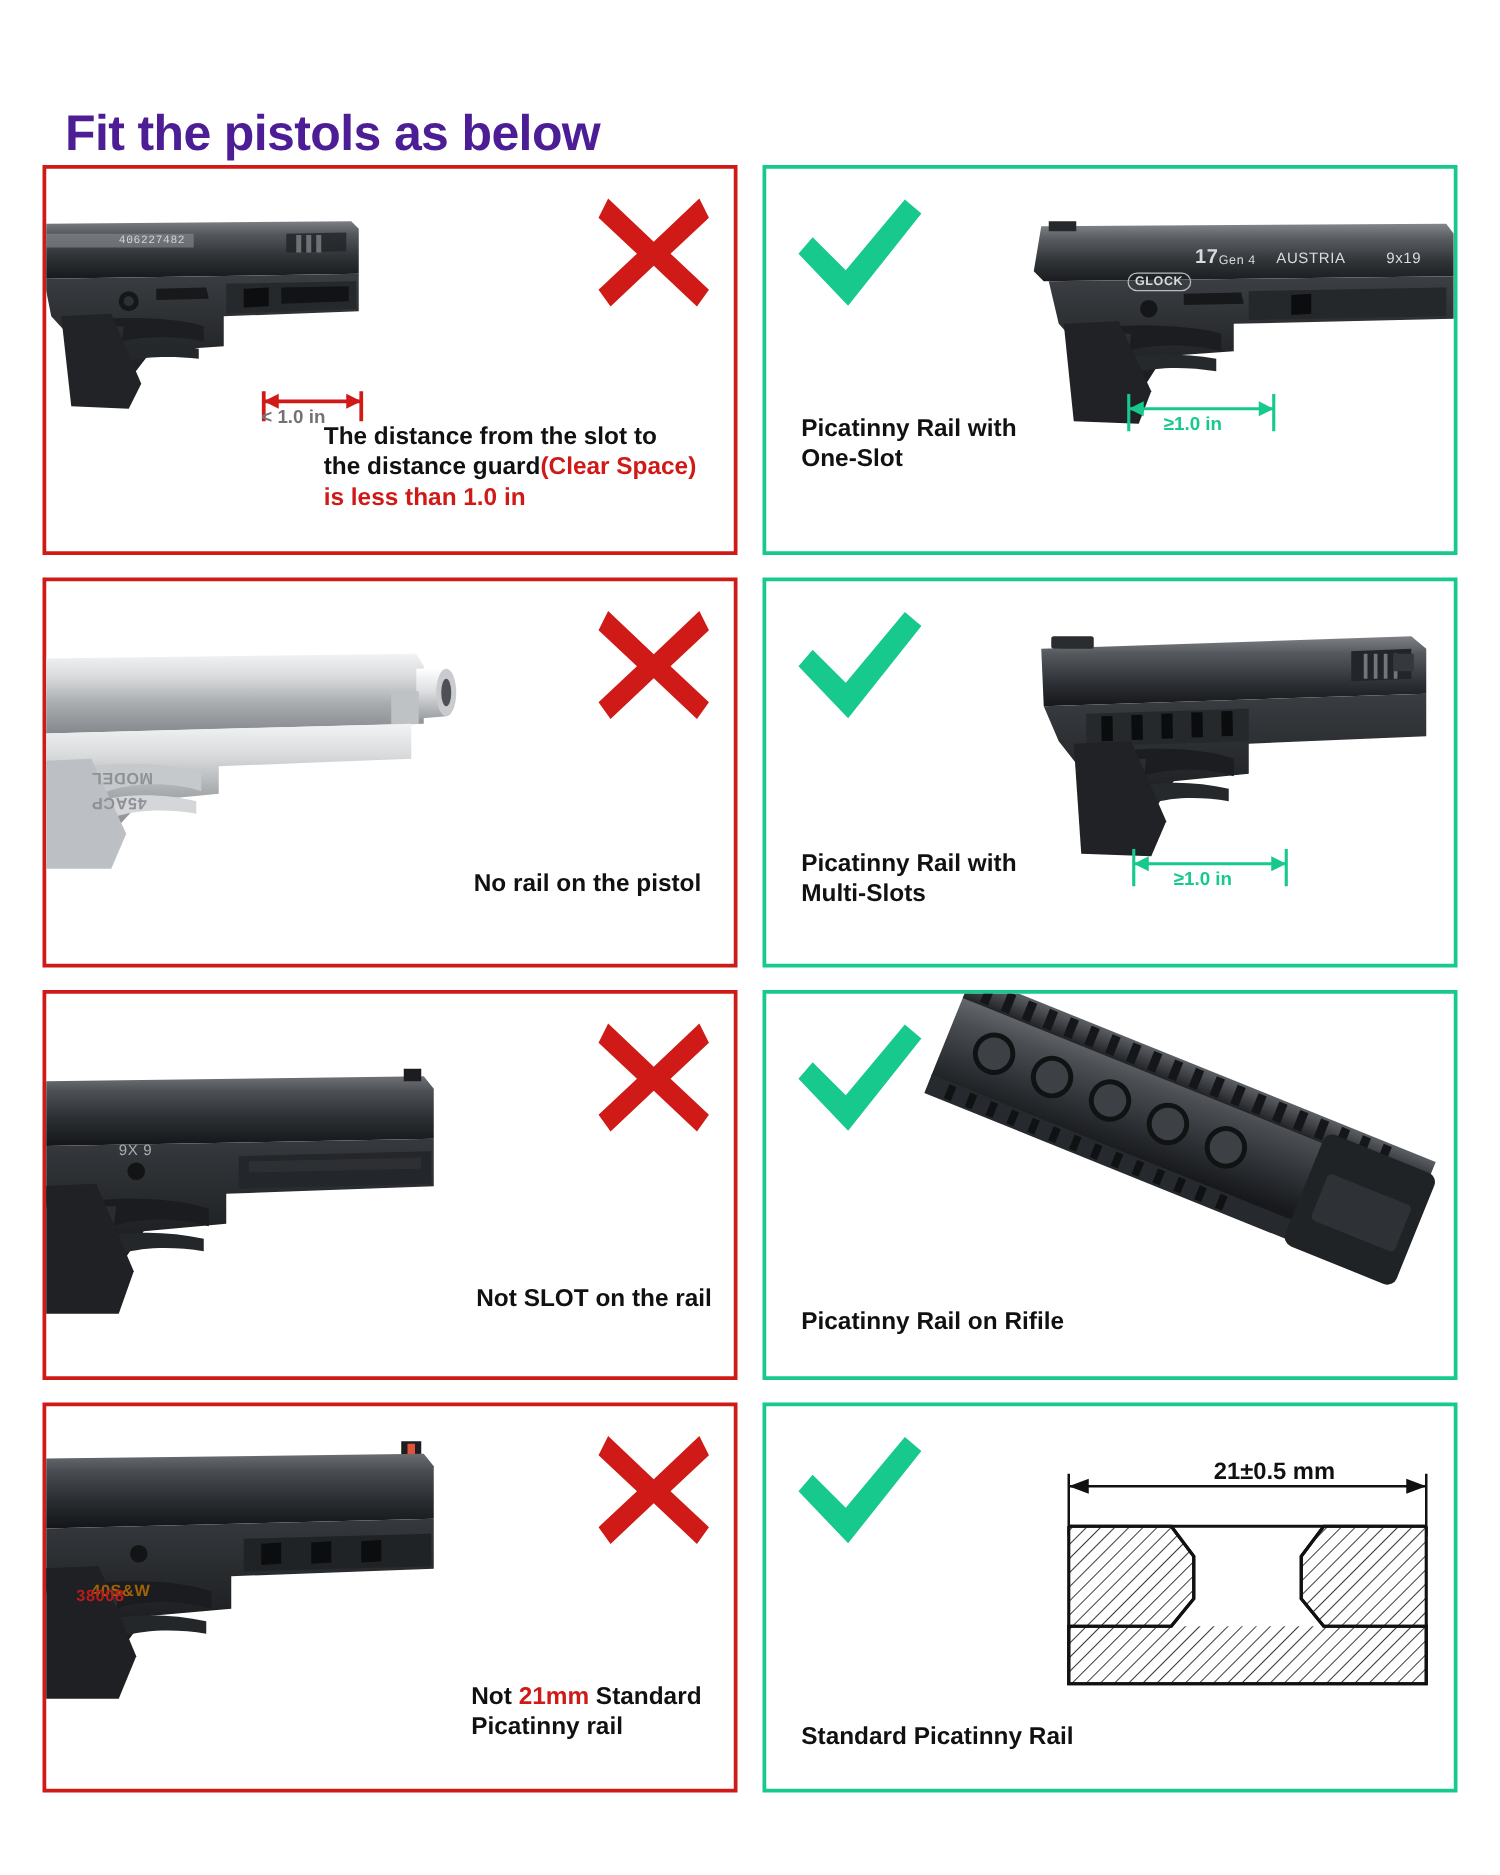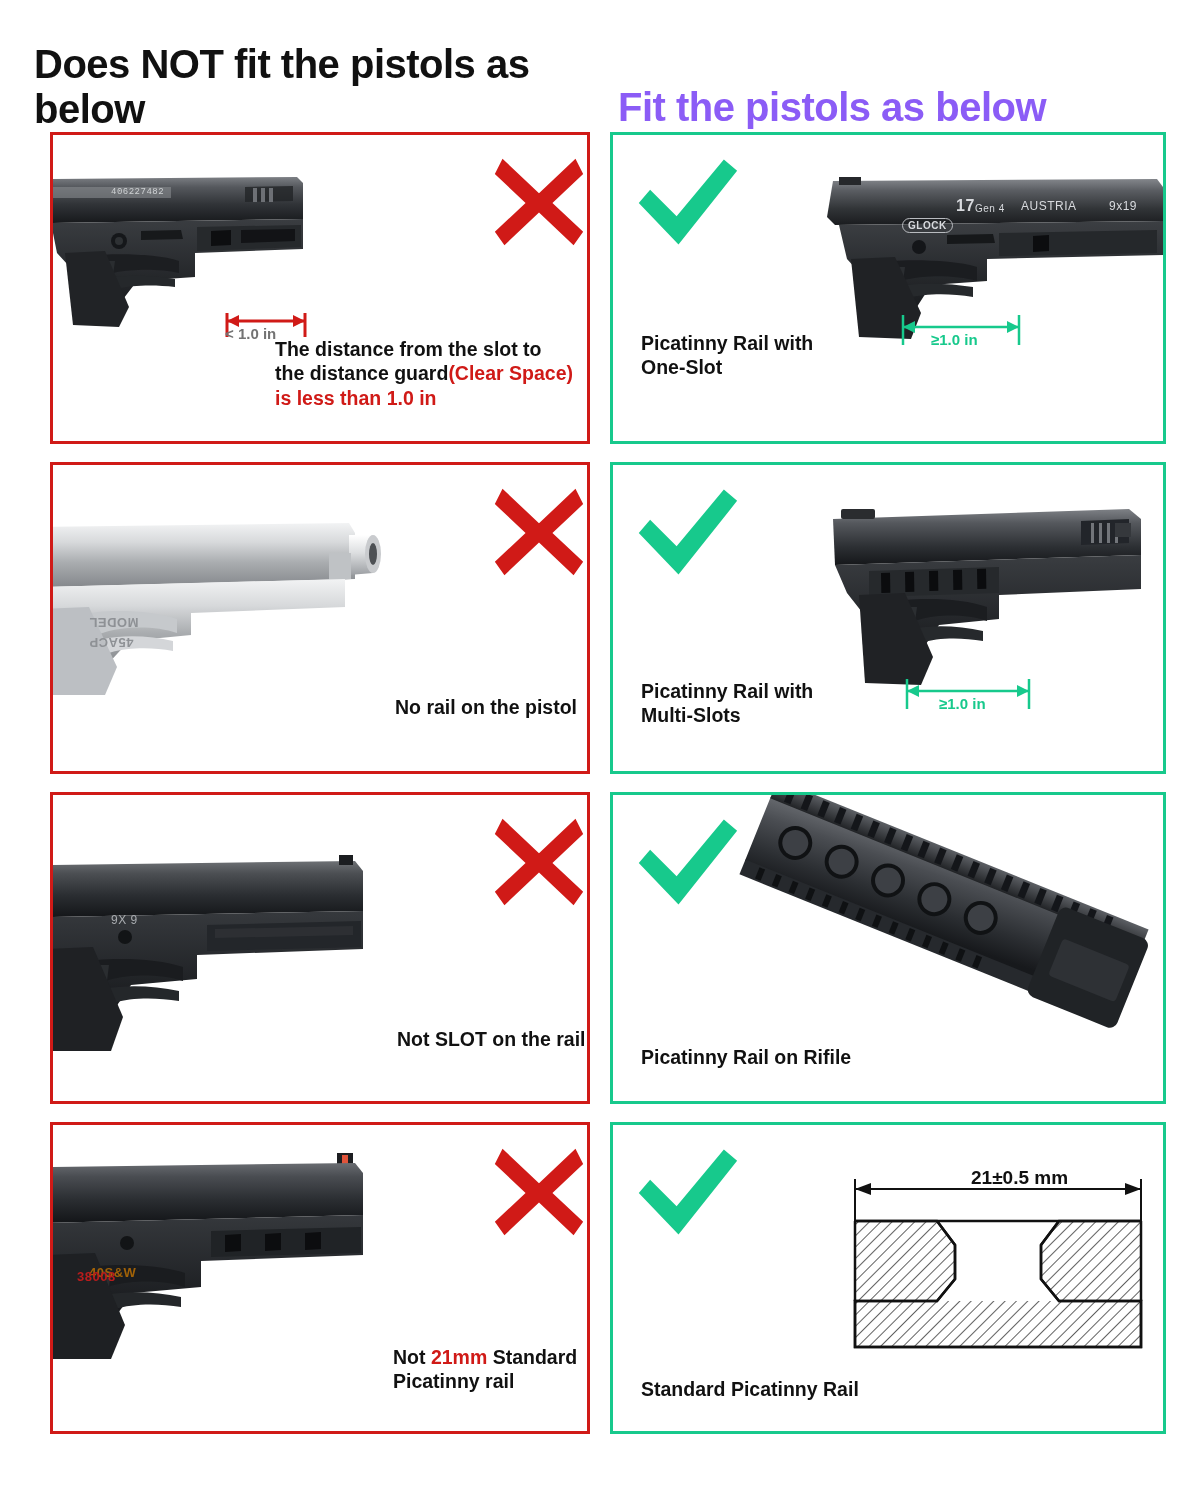--- a/index.html
+++ b/index.html
@@ -33,40 +33,40 @@
     letter-spacing: -0.5px;
     color: #111;
     font-family: "Liberation Sans", sans-serif;
   }
   .head-right {
     width: 566px;
     font-size: 40px;
     font-weight: bold;
     line-height: 1.12;
     letter-spacing: -0.5px;
-    color: #8b5cf6;
+    color: #4c1d95;
     padding-left: 18px;
     padding-bottom: 2px;
   }
 
   
   .grid {
     display: grid;
     grid-template-columns: 556px 556px;
     column-gap: 20px;
     row-gap: 18px;
     width: 1132px;
   }
   .cell {
     position: relative;
     height: 312px;
     background: #fff;
     overflow: hidden;
   }
-  .cell.bad { border: 3px solid #d01a17; margin-left: 16px; }
+  .cell.bad { border: 3px solid #d01a17; }
   .cell.good { border: 3px solid #17c98c; }
 
   
   .mark-x {
     position: absolute;
     width: 96px; height: 96px;
   }
   .mark-x svg { width: 100%; height: 100%; display: block; }
   .mark-check {
     position: absolute;
@@ -107,21 +107,20 @@
     font-family: "Liberation Sans", sans-serif;
     letter-spacing: .5px;
   }
 </style>
 </head>
 <body>
 
 <div class="page">
 
   <div class="headings">
-    <div class="head-left">Does NOT fit the pistols as below</div>
     <div class="head-right">Fit the pistols as below</div>
   </div>
 
   <div class="grid">
 
     <div class="cell bad">
 
       <svg class="gunsvg" style="left:-8px; top:22px;" width="300" height="230" viewBox="0 0 300 230">
         <defs>
           <linearGradient id="sl1" x1="0" y1="0" x2="0" y2="1">

